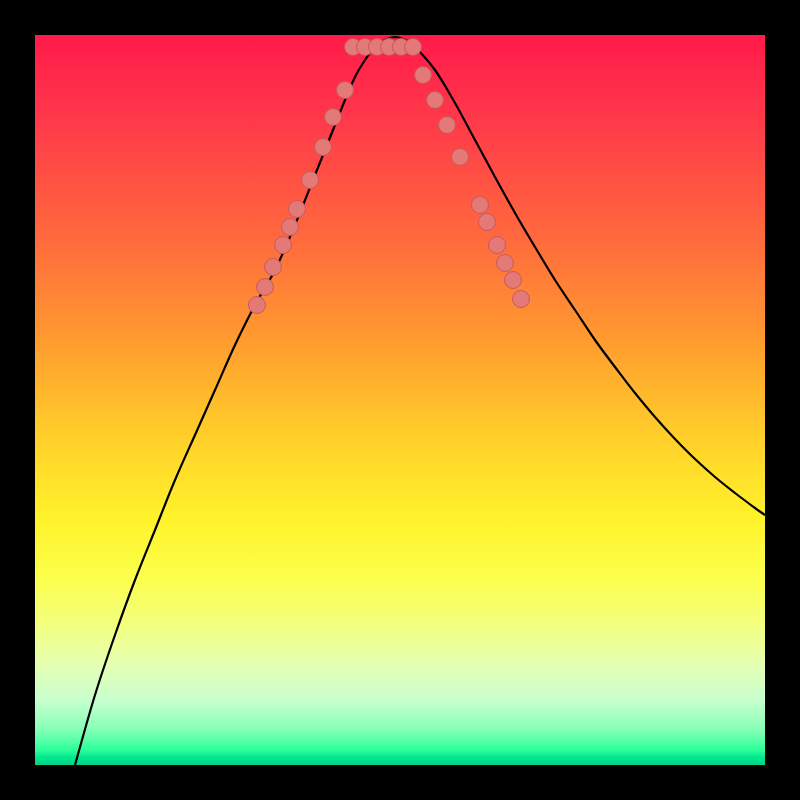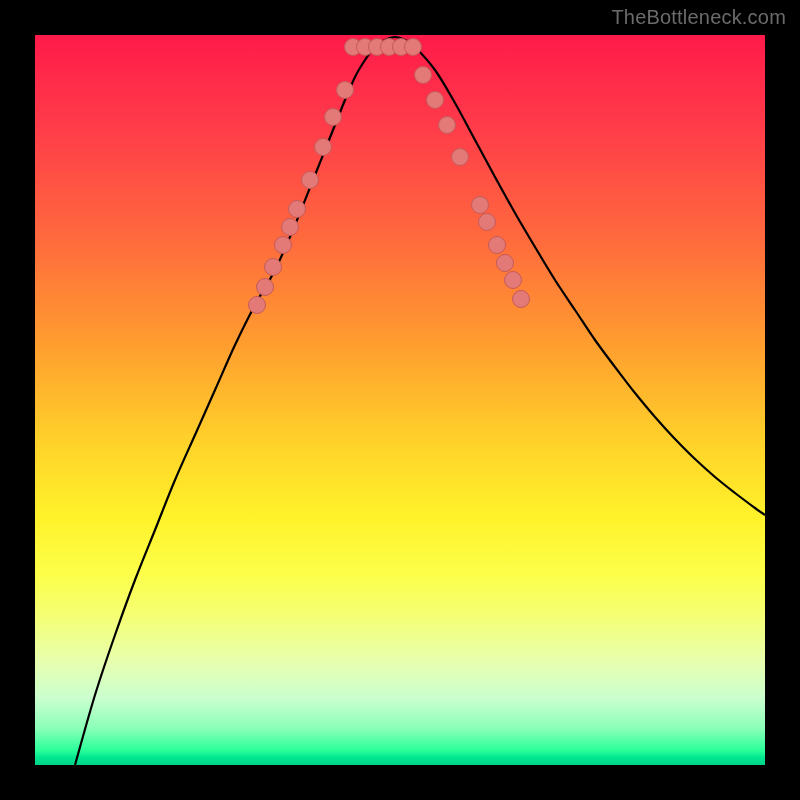--- a/index.html
+++ b/index.html
@@ -99,14 +99,13 @@
           <circle cx="425" cy="122" r="8.5" fill="#e37a77" stroke="#c55a59" stroke-width="1"></circle>
           <circle cx="445" cy="170" r="8.5" fill="#e37a77" stroke="#c55a59" stroke-width="1"></circle>
           <circle cx="452" cy="187" r="8.5" fill="#e37a77" stroke="#c55a59" stroke-width="1"></circle>
           <circle cx="462" cy="210" r="8.5" fill="#e37a77" stroke="#c55a59" stroke-width="1"></circle>
           <circle cx="470" cy="228" r="8.5" fill="#e37a77" stroke="#c55a59" stroke-width="1"></circle>
           <circle cx="478" cy="245" r="8.5" fill="#e37a77" stroke="#c55a59" stroke-width="1"></circle>
           <circle cx="486" cy="264" r="8.5" fill="#e37a77" stroke="#c55a59" stroke-width="1"></circle>
         </g>
     </svg>
   </div>
-  <div class="watermark">TheBottleneck.com</div>
 </div>
 
 </body></html>

